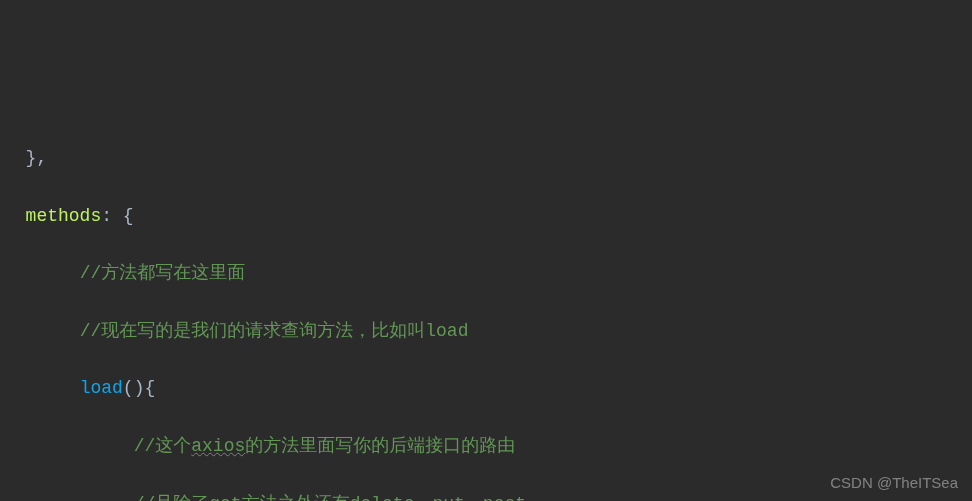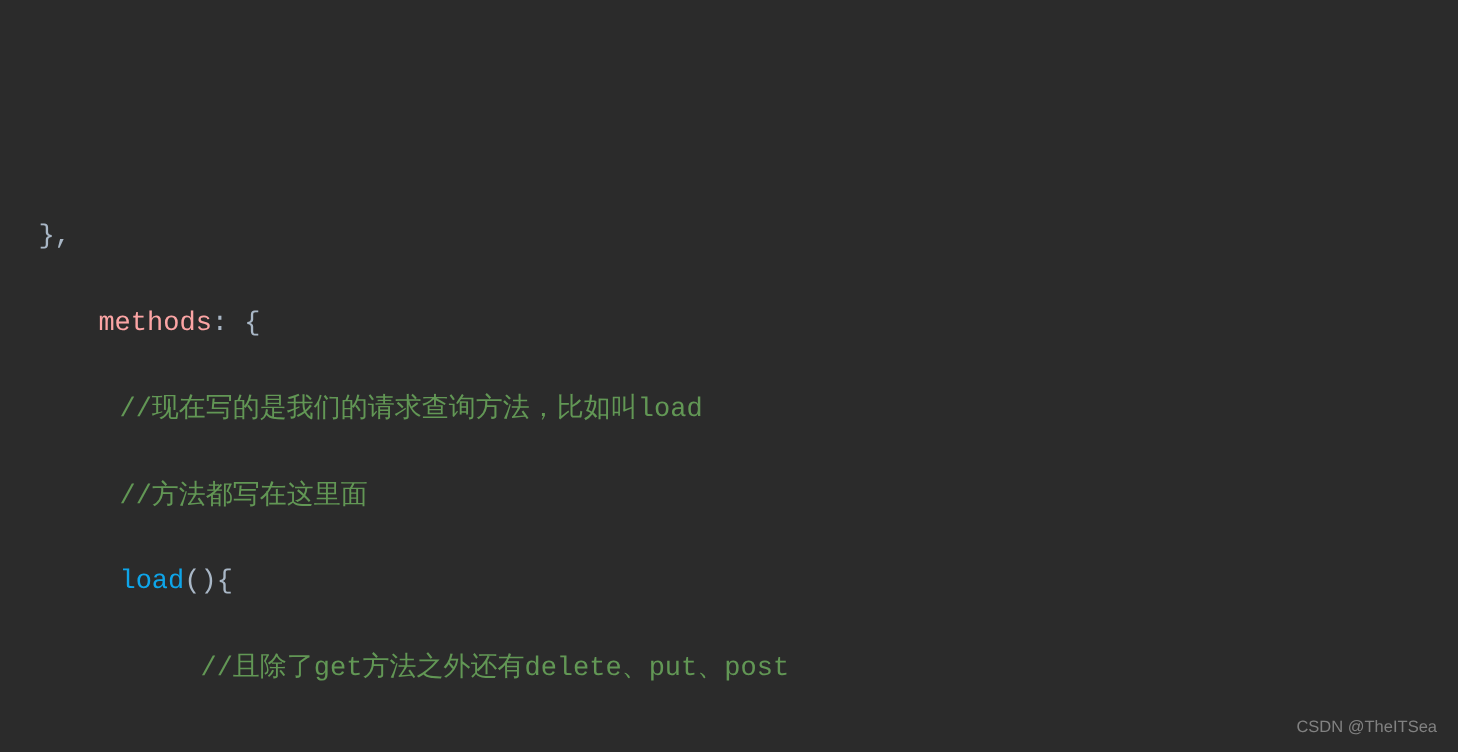--- a/index.html
+++ b/index.html
@@ -11,47 +11,48 @@
     line-height: 1.6;
     color: #a9b7c6;
     overflow: hidden;
     white-space: pre;
   }
   .code-container {
     padding: 0 0 0 4px;
   }
   .line { white-space: pre; }
   .brace { color: #a9b7c6; }
-  .property-key { color: #fca5a5; margin-left: 40px; }
+  .property-key { color: #bef264; }
   .comment { color: #629755; }
   .function-name { color: #0ea5e9; }
   .squiggle {
     text-decoration: underline wavy #808080;
     text-decoration-thickness: 1px;
   }
   .watermark {
     position: fixed;
     bottom: 6px;
     right: 14px;
     color: rgba(200,200,200,0.55);
-    font-size: 11px;
+    font-size: 15px;
     font-family: Arial, sans-serif;
   }
 </style>
 </head>
 <body>
 
 
 
 <div class="code-container">
 <div class="line">  <span class="brace">},</span></div>
 <div class="line">  <span class="property-key">methods</span><span class="brace">: {</span></div>
+<div class="line">       <span class="comment">//方法都写在这里面</span></div>
 <div class="line">       <span class="comment">//现在写的是我们的请求查询方法，比如叫load</span></div>
-<div class="line">       <span class="comment">//方法都写在这里面</span></div>
 <div class="line">       <span class="function-name">load</span><span class="brace">(){</span></div>
+<div class="line">            <span class="comment"><span>//这个</span><span class="squiggle">axios</span><span>的方法里面写你的后端接口的路由</span></span></div>
 <div class="line">            <span class="comment">//且除了get方法之外还有delete、put、post</span></div>
 
 
 
 
 
 
 
 
 

